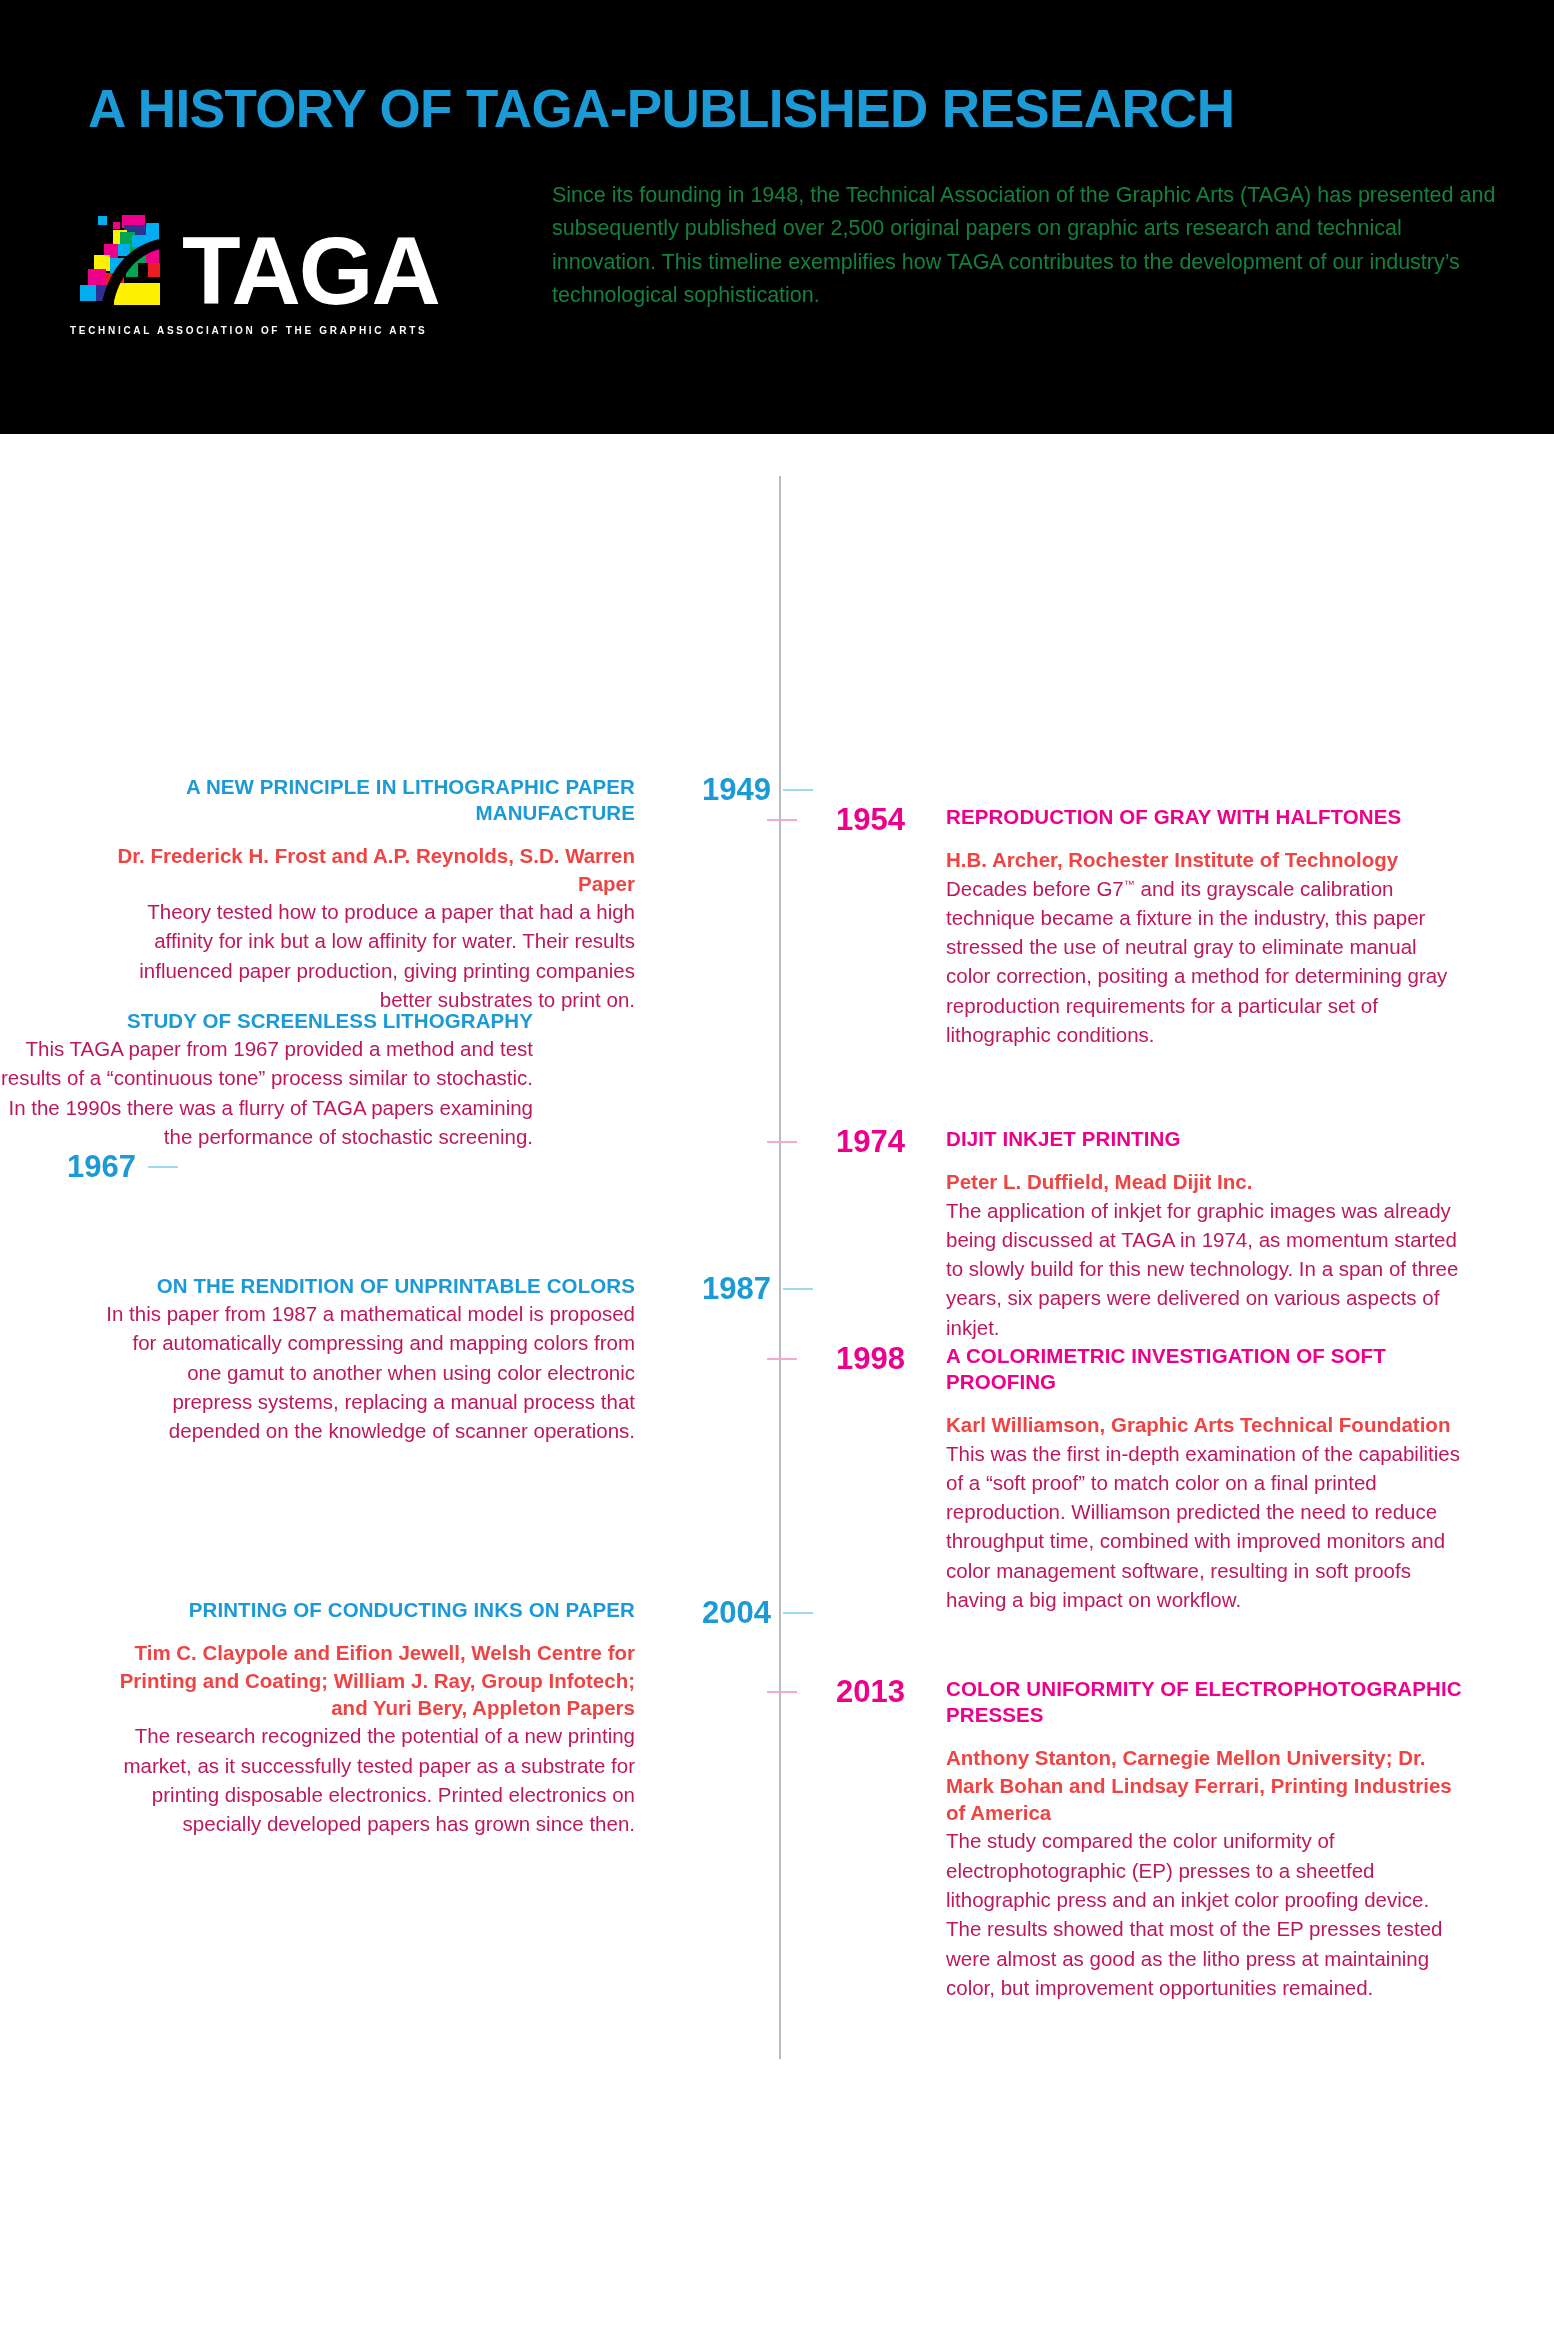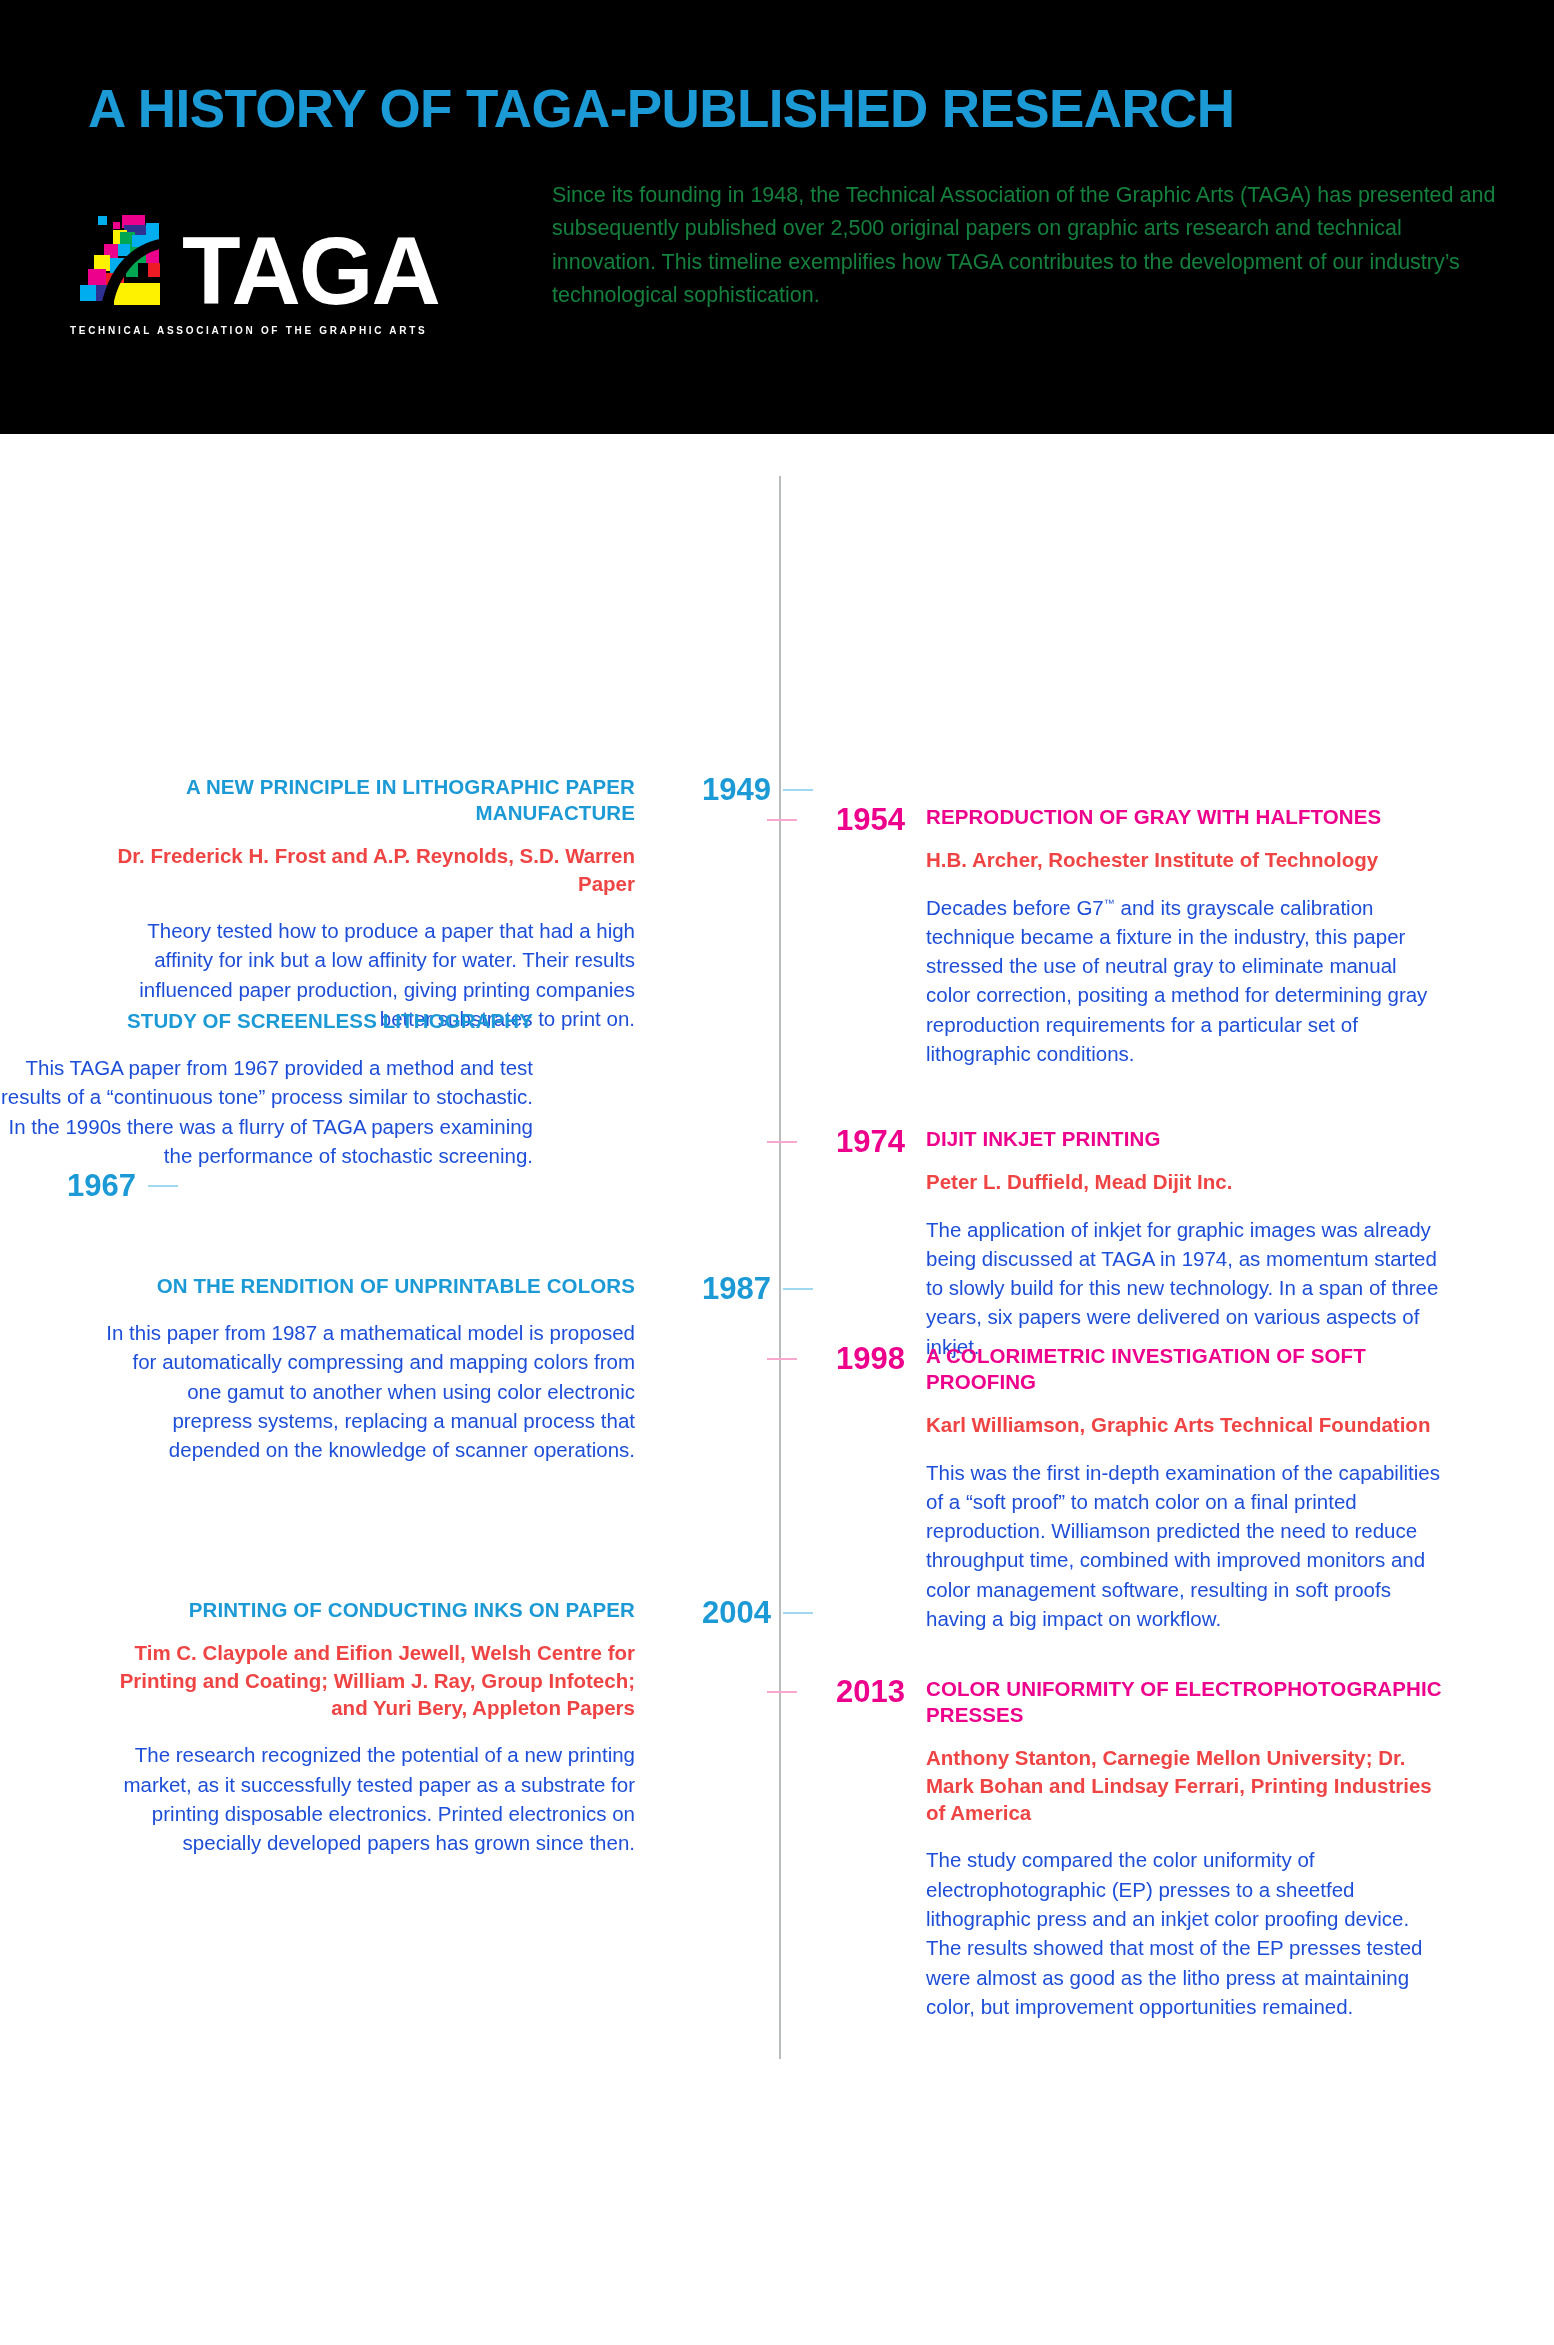--- a/index.html
+++ b/index.html
@@ -144,20 +144,21 @@
     text-align: right;
     padding-right: 10px;
     position: relative;
   }
 
   
   .trow.right {
     left: 779px;
     width: 775px;
     justify-content: flex-start;
+    gap: 20px;
   }
 
   .trow.right .yearcell {
     width: 147px;
     flex: 0 0 147px;
     text-align: right;
     padding-right: 21px;
     padding-left: 20px;
     position: relative;
   }
@@ -200,23 +201,23 @@
   .authors {
     font-size: 20.5px;
     font-weight: bold;
     color: #ef4444;
     line-height: 1.34;
     margin-top: 16px;
   }
 
   .blurb {
     font-size: 20.5px;
-    color: #1d4ed8;
+    color: #be185d;
     line-height: 1.43;
-    margin-top: 19px;
+    margin-top: 0;
   }
 
   .tm {
     font-size: 11px;
     vertical-align: super;
     line-height: 0;
   }
 </style>
 </head>
 <body>

